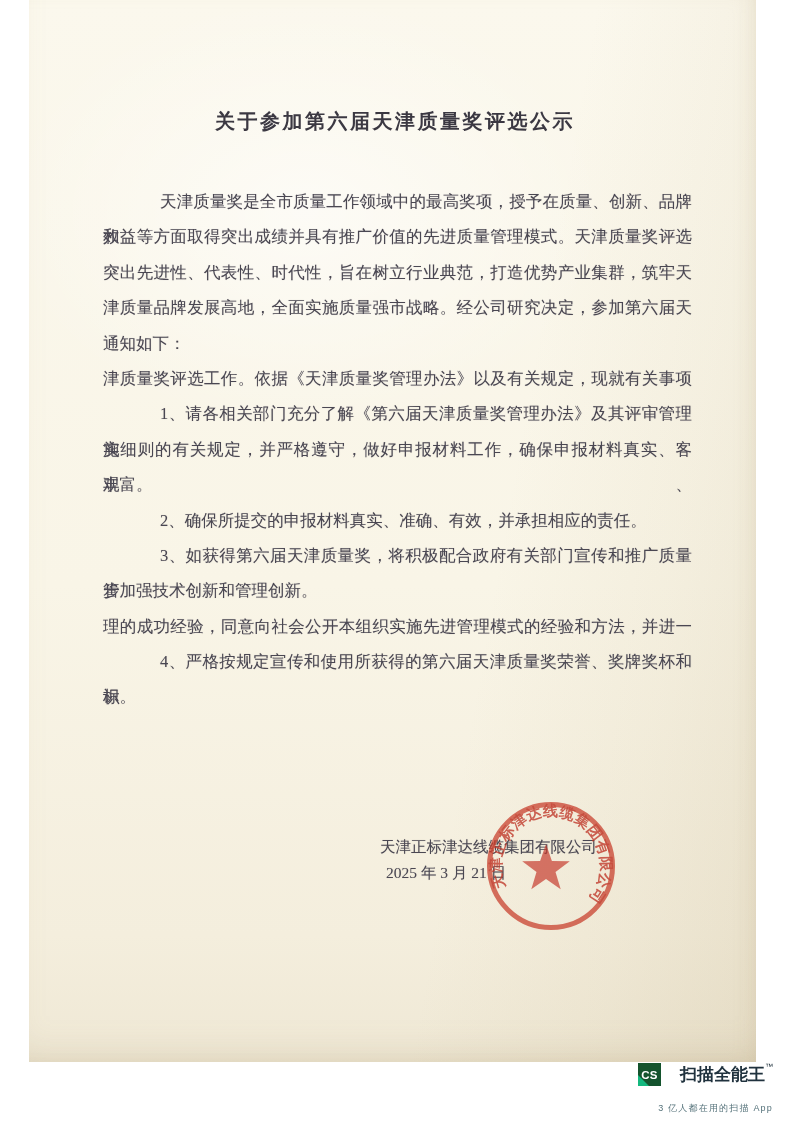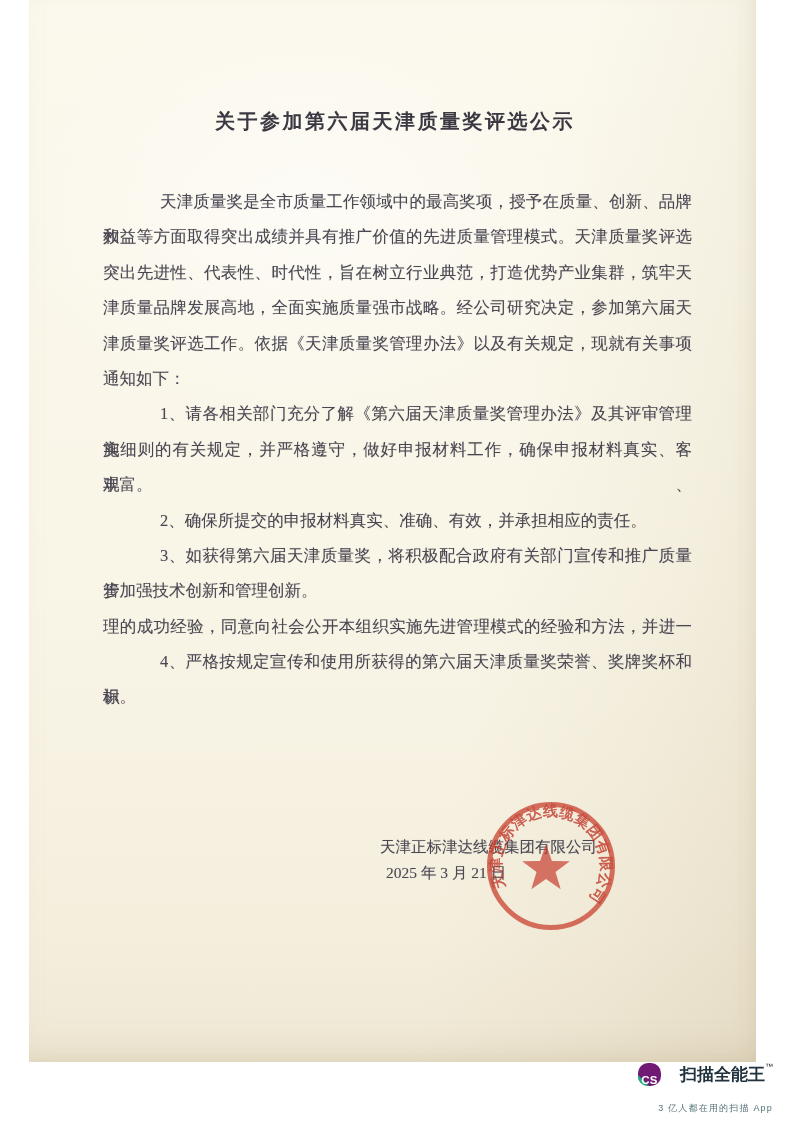--- a/index.html
+++ b/index.html
@@ -20,44 +20,44 @@
   .line.s{text-align:left;text-align-last:left;}
   .line.ind{text-indent:57px;}
   .signature{position:absolute;left:351px;top:838px;font-size:15.5px;color:#4a4752;
     text-shadow:0 0 1px rgba(74,71,82,0.25);}
   .signature .company{line-height:18px;}
   .signature .date{line-height:18px;margin-top:8px;margin-left:6px;}
   .stamp{position:absolute;left:442px;top:786px;width:160px;height:160px;opacity:0.88;}
   .stamp text{font-family:"Liberation Serif","DejaVu Serif",serif;font-weight:600;}
   .watermark{position:absolute;right:21px;bottom:8px;text-align:right;}
   .wm-row{display:flex;align-items:center;justify-content:flex-end;gap:5px;}
-  .wm-logo{width:23px;height:23px;border-radius:10px;background:#701a75;position:relative;
-    overflow:hidden;display:flex;align-items:flex-end;justify-content:center;flex:0 0 auto;}
+  .wm-logo{width:23px;height:23px;border-radius:0;background:#14532d;position:relative;
+    overflow:hidden;display:flex;align-items:center;justify-content:center;flex:0 0 auto;}
   .wm-logo .cs{color:#ffffff;font:700 11.5px "Liberation Sans",sans-serif;letter-spacing:0.3px;position:relative;z-index:2;}
   .wm-green{position:absolute;left:0;bottom:0;width:11px;height:11px;background:#14b87e;
     clip-path:polygon(0 0,0 100%,100% 100%);z-index:1;}
   .wm-name{font:700 17px "Liberation Sans",sans-serif;color:#20323e;margin-left:14px;}
   .wm-name sup{font-size:8px;font-weight:400;vertical-align:top;line-height:1;}
   .wm-tagline{margin-top:16px;font:400 9px "Liberation Sans",sans-serif;color:#56737b;letter-spacing:1.2px;}
 </style>
 </head>
 <body>
 
 <div class="canvas">
   <div class="paper">
 
     <h1 class="title">关于参加第六届天津质量奖评选公示</h1>
 
     <div class="body-text">
       <div class="line ind">天津质量奖是全市质量工作领域中的最高奖项，授予在质量、创新、品牌和</div>
       <div class="line">效益等方面取得突出成绩并具有推广价值的先进质量管理模式。天津质量奖评选</div>
       <div class="line">突出先进性、代表性、时代性，旨在树立行业典范，打造优势产业集群，筑牢天</div>
       <div class="line">津质量品牌发展高地，全面实施质量强市战略。经公司研究决定，参加第六届天</div>
+      <div class="line s">通知如下：</div>
       <div class="line">津质量奖评选工作。依据《天津质量奖管理办法》以及有关规定，现就有关事项</div>
-      <div class="line s">通知如下：</div>
       <div class="line ind">1、请各相关部门充分了解《第六届天津质量奖管理办法》及其评审管理实</div>
       <div class="line">施细则的有关规定，并严格遵守，做好申报材料工作，确保申报材料真实、客观、</div>
       <div class="line s">丰富。</div>
       <div class="line ind s">2、确保所提交的申报材料真实、准确、有效，并承担相应的责任。</div>
       <div class="line ind">3、如获得第六届天津质量奖，将积极配合政府有关部门宣传和推广质量管</div>
       <div class="line s">步加强技术创新和管理创新。</div>
       <div class="line">理的成功经验，同意向社会公开本组织实施先进管理模式的经验和方法，并进一</div>
       <div class="line ind">4、严格按规定宣传和使用所获得的第六届天津质量奖荣誉、奖牌奖杯和标</div>
       <div class="line s">识。</div>
     </div>

